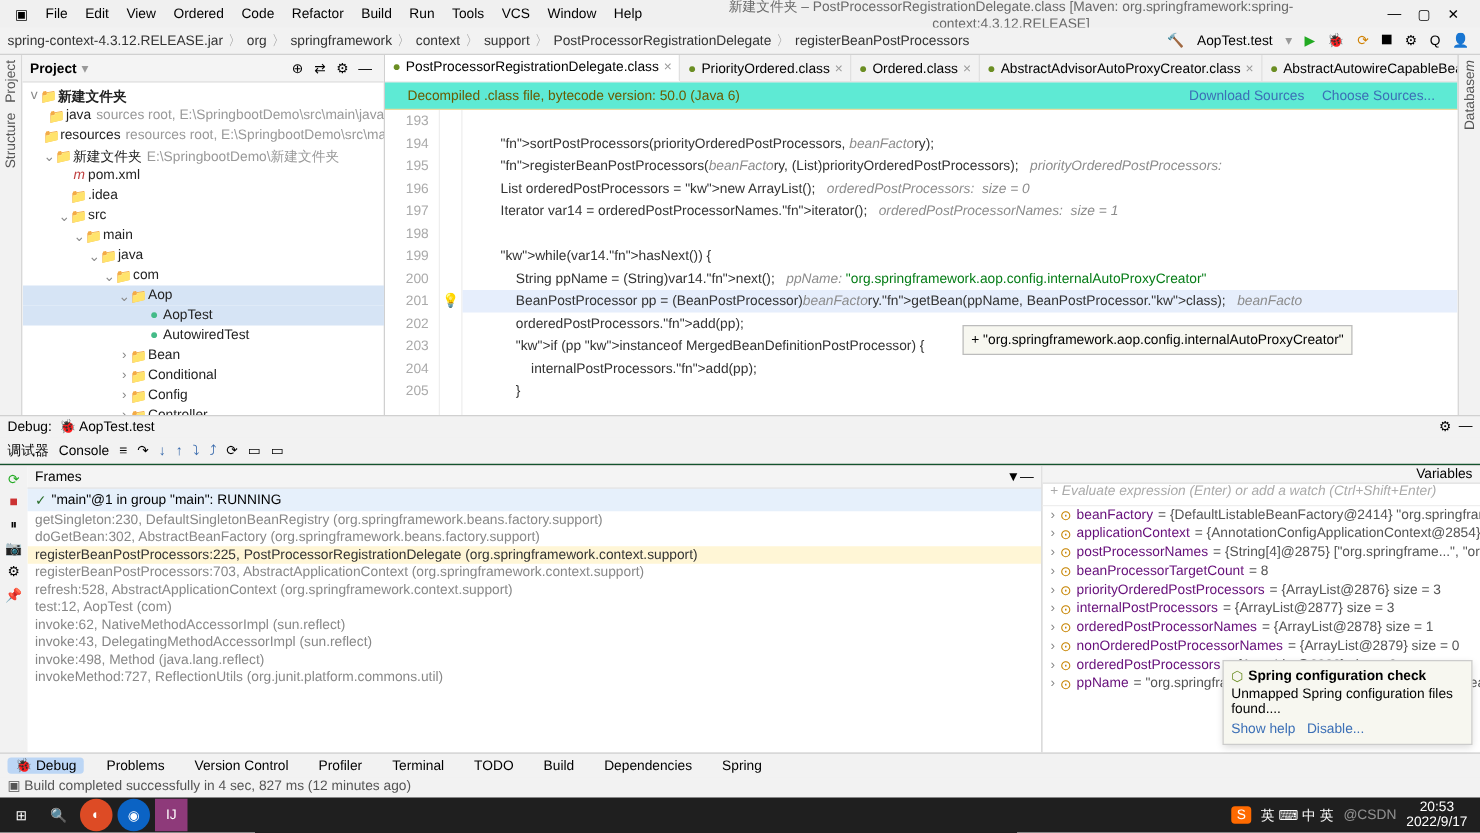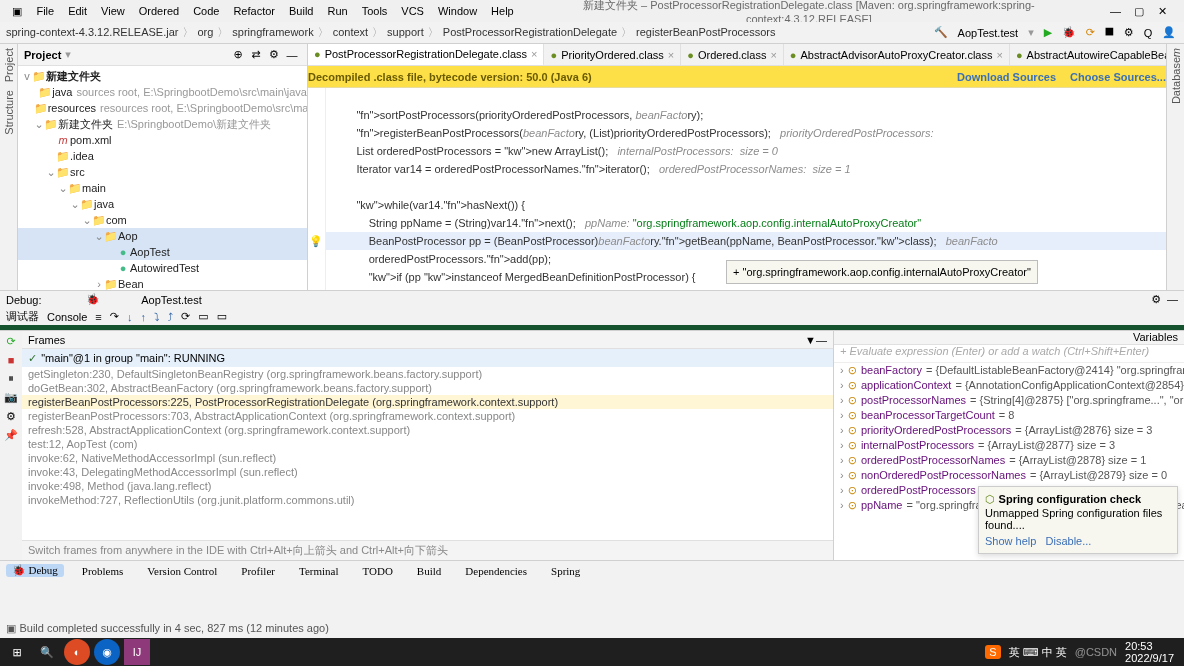--- a/index.html
+++ b/index.html
@@ -26,65 +26,65 @@
 .tree-row.sel { background: #d6e4f5; }
 .arrow { width: 10px; text-align: center; color: #888; }
 .tree-icon { width: 14px; display: inline-block; text-align: center; }
 .tree-label { color: #222; }
 .tree-note { color: #999; margin-left: 4px; }
 .editor-area { flex: 1; display: flex; flex-direction: column; min-width: 0; }
 .tab-strip { height: 22px; background: #f2f2f2; display: flex; align-items: center; border-bottom: 1px solid #e0e0e0; overflow: hidden; }
 .tab { height: 22px; display: flex; align-items: center; padding: 0 6px; border-right: 1px solid #e0e0e0; gap: 4px; white-space: nowrap; }
 .tab.active { background: #fff; border-bottom: 2px solid #fff; }
 .tab .close { color: #999; }
-.decompile-bar { height: 22px; background: #fde047; color: #6a5a00; display: flex; align-items: center; padding: 0 0; border-bottom: 1px solid #e8dca0; font-weight: bold; }
+.decompile-bar { height: 22px; background: #5eead4; color: #6a5a00; display: flex; align-items: center; padding: 0 18px; border-bottom: 1px solid #e8dca0; }
 .decompile-bar .right { margin-left: auto; display: flex; gap: 14px; }
 .decompile-bar a { color: #3b6fb6; cursor: pointer; }
 .reader-mode { height: 18px; text-align: right; padding: 0 10px; color: #888; background: #fff; }
 .code-viewport { flex: 1; display: flex; background: #fff; overflow: hidden; font-family: "JetBrains Mono", Consolas, monospace; font-size: 12px; line-height: 18px; position: relative; }
 .gutter { width: 44px; text-align: right; color: #aaa; padding-right: 8px; border-right: 1px solid #eee; }
 .gutter div { height: 18px; }
 .marker-col { width: 18px; border-right: 1px solid #eee; }
 .marker-col div { height: 18px; text-align: center; }
 .code-lines { flex: 1; position: relative; }
 .code-lines .line { height: 18px; white-space: pre; padding-left: 6px; color: #333; }
 .line.hl { background: #e6eefc; }
 .str { color: #067d17; }
 .cmt { color: #8c8c8c; font-style: italic; }
 .tooltip-box { position: absolute; background: #f7f7f0; border: 1px solid #bcbcbc; padding: 2px 6px; font-size: 11px; }
 .right-gutter { width: 18px; background: #f2f2f2; border-left: 1px solid #d0d0d0; display: flex; flex-direction: column; align-items: center; padding-top: 4px; }
-.debug-title { height: 18px; background: #f2f2f2; display: flex; align-items: center; padding: 0 6px; border-top: 1px solid #d0d0d0; gap: 39px; }
+.debug-title { height: 18px; background: #f2f2f2; display: flex; align-items: center; padding: 0 6px; border-top: 1px solid #d0d0d0; }
 .debug-panel { height: 230px; background: #fff; display: flex; border-top: 1px solid #d0d0d0; }
 .debug-left-strip { width: 22px; background: #f2f2f2; display: flex; flex-direction: column; align-items: center; gap: 6px; padding: 4px 0; }
-.debug-toolbar { height: 22px; background: #f2f2f2; display: flex; align-items: center; padding: 0 6px; gap: 8px; border-bottom: 5px solid #14532d; }
+.debug-toolbar { height: 22px; background: #f2f2f2; display: flex; align-items: center; padding: 0 6px; gap: 8px; border-bottom: 1px solid #14532d; }
 .frames-pane { flex: 1; display: flex; flex-direction: column; border-right: 1px solid #d0d0d0; min-width: 0; }
 .frames-head { height: 18px; background: #f4f4f4; padding: 0 6px; display: flex; align-items: center; border-bottom: 1px solid #e0e0e0; }
 .frames-head .spacer { flex: 1; }
 .thread-line { height: 18px; background: #e6f0fb; padding: 0 6px; display: flex; align-items: center; }
 .frames-list { flex: 1; overflow: auto; }
 .frame { padding: 1px 6px; color: #888; white-space: nowrap; }
 .frame.sel { background: #fff6d6; color: #333; }
 .switch-hint { padding: 2px 6px; color: #888; background: #f4f4f4; border-top: 1px solid #e0e0e0; }
 .vars-pane { width: 350px; display: flex; flex-direction: column; position: relative; }
 .vars-head { height: 14px; background: #f4f4f4; padding: 0 6px; border-bottom: 1px solid #e0e0e0; text-align: right; }
 .eval-line { height: 18px; padding: 0 6px; color: #aaa; font-style: italic; border-bottom: 1px solid #eee; }
 .vars-list { flex: 1; overflow: auto; }
 .var-row { display: flex; padding: 1px 6px; gap: 4px; white-space: nowrap; }
 .var-name { color: #660e7a; }
 .var-val { color: #555; }
 .notif { position: absolute; right: 6px; bottom: 6px; width: 200px; background: #f7f7f0; border: 1px solid #ccc; padding: 6px; font-size: 11px; box-shadow: 0 2px 6px rgba(0,0,0,.15); }
 .notif .ntitle { font-weight: bold; margin-bottom: 2px; }
 .notif .nlinks { margin-top: 4px; color: #3b6fb6; }
 .statusbar { height: 20px; background: #f2f2f2; display: flex; align-items: center; padding: 0 6px; border-top: 1px solid #d0d0d0; gap: 12px; }
-.statusbar .tab-btn { padding: 0 6px; font-family: Liberation Serif, serif; }
+.statusbar .tab-btn { padding: 0 6px; }
 .statusbar .debug-active { background: #bcd6f5; border-radius: 3px; }
-.status-msg { height: 16px; padding: 0 6px; color: #555; background: #f2f2f2; margin-top: 42px; }
+.status-msg { height: 16px; padding: 0 6px; color: #555; background: #f2f2f2; }
 .taskbar { height: 28px; background: #1f1f1f; display: flex; align-items: center; padding: 0 4px; gap: 4px; }
 .taskbar .tk { width: 26px; height: 26px; display: flex; align-items: center; justify-content: center; color: #fff; }
-.taskbar .clock { margin-left: auto; color: #fff; text-align: left; line-height: 12px; padding-right: 6px; }
+.taskbar .clock { margin-left: auto; color: #fff; text-align: center; line-height: 12px; padding-right: 6px; }
 .ic-dir::before { content: "📁"; }
 .ic-c::before { content: "●"; color: #4b8; }
 .ic-maven::before { content: "m"; color: #c04040; font-style: italic; }
 .run-icons span { padding: 0 2px; }
 </style>
 </head>
 <body>
 
 <div class="menubar">
   <span>▣</span>
@@ -260,41 +260,56 @@
         </div>
       </div>
     <div class="decompile-bar">
       <span>Decompiled .class file, bytecode version: 50.0 (Java 6)</span>
       <span class="right">
         <a>Download Sources</a>
         <a>Choose Sources...</a>
       </span>
     </div>
     <div class="code-viewport">
+      <div class="gutter" id="gutter">
+          <div>193</div>
+          <div>194</div>
+          <div>195</div>
+          <div>196</div>
+          <div>197</div>
+          <div>198</div>
+          <div>199</div>
+          <div>200</div>
+          <div>201</div>
+          <div>202</div>
+          <div>203</div>
+          <div>204</div>
+          <div>205</div>
+        </div>
       <div class="marker-col" id="markers">
           <div></div>
           <div></div>
           <div></div>
           <div></div>
           <div></div>
           <div></div>
           <div></div>
           <div></div>
           <div><span style="color:#d9a400">💡</span></div>
           <div></div>
           <div></div>
           <div></div>
           <div></div>
         </div>
       <div class="code-lines" id="code">
 
       <div class="line "></div>
           <div class="line ">        <span class="&lt;span">"fn"</span>&gt;sortPostProcessors(priorityOrderedPostProcessors, <span class="cmt">beanFacto</span>ry);</div>
           <div class="line ">        <span class="&lt;span">"fn"</span>&gt;registerBeanPostProcessors(<span class="cmt">beanFacto</span>ry, (List)priorityOrderedPostProcessors);   <span class="cmt">priorityOrderedPostProcessors:</span></div>
-          <div class="line ">        List<beanpostprocessor> orderedPostProcessors = <span class="&lt;span">"kw"</span>&gt;new ArrayList();   <span class="cmt">internalPostProcessors:</span>  <span class="cmt">size = 0</span></beanpostprocessor></div>
+          <div class="line ">        List<beanpostprocessor> orderedPostProcessors = <span class="&lt;span">"kw"</span>&gt;new ArrayList();   <span class="cmt">orderedPostProcessors:</span>  <span class="cmt">size = 0</span></beanpostprocessor></div>
           <div class="line ">        Iterator var14 = orderedPostProcessorNames.<span class="&lt;span">"fn"</span>&gt;iterator();   <span class="cmt">orderedPostProcessorNames:</span>  <span class="cmt">size = 1</span></div>
           <div class="line "></div>
           <div class="line ">        <span class="&lt;span">"kw"</span>&gt;while(var14.<span class="&lt;span">"fn"</span>&gt;hasNext()) {</div>
           <div class="line ">            String ppName = (String)var14.<span class="&lt;span">"fn"</span>&gt;next();   <span class="cmt">ppName:</span> <span class="str">"org.springframework.aop.config.internalAutoProxyCreator"</span></div>
           <div class="line hl">            BeanPostProcessor pp = (BeanPostProcessor)<span class="cmt">beanFacto</span>ry.<span class="&lt;span">"fn"</span>&gt;getBean(ppName, BeanPostProcessor.<span class="&lt;span">"kw"</span>&gt;class);   <span class="cmt">beanFacto</span></div>
           <div class="line ">            orderedPostProcessors.<span class="&lt;span">"fn"</span>&gt;add(pp);</div>
           <div class="line ">            <span class="&lt;span">"kw"</span>&gt;if (pp <span class="&lt;span">"kw"</span>&gt;instanceof MergedBeanDefinitionPostProcessor) {</div>
           <div class="line ">                internalPostProcessors.<span class="&lt;span">"fn"</span>&gt;add(pp);</div>
           <div class="line ">            }</div>
           <div class="tooltip-box" style="top:172px;left:400px"><span>+  "org.springframework.aop.config.internalAutoProxyCreator"</span></div>
@@ -357,21 +372,20 @@
         <div class="frame ">doGetBean:302, AbstractBeanFactory (org.springframework.beans.factory.support)</div>
         <div class="frame sel">registerBeanPostProcessors:225, PostProcessorRegistrationDelegate (org.springframework.context.support)</div>
         <div class="frame ">registerBeanPostProcessors:703, AbstractApplicationContext (org.springframework.context.support)</div>
         <div class="frame ">refresh:528, AbstractApplicationContext (org.springframework.context.support)</div>
         <div class="frame ">test:12, AopTest (com)</div>
         <div class="frame ">invoke:62, NativeMethodAccessorImpl (sun.reflect)</div>
         <div class="frame ">invoke:43, DelegatingMethodAccessorImpl (sun.reflect)</div>
         <div class="frame ">invoke:498, Method (java.lang.reflect)</div>
         <div class="frame ">invokeMethod:727, ReflectionUtils (org.junit.platform.commons.util)</div>
       </div>
-    <div class="switch-hint">Switch frames from anywhere in the IDE with Ctrl+Alt+向上箭头 and Ctrl+Alt+向下箭头</div>
   </div>
   <div class="vars-pane">
     <div class="vars-head">Variables</div>
     <div class="eval-line">
       <span>+ </span><span>Evaluate expression (Enter) or add a watch (Ctrl+Shift+Enter)</span>
     </div>
     <div class="vars-list" id="vars">
         <div class="var-row">
           <span style="color:#888">›</span>
           <span style="color:#c78400">⊙</span>

